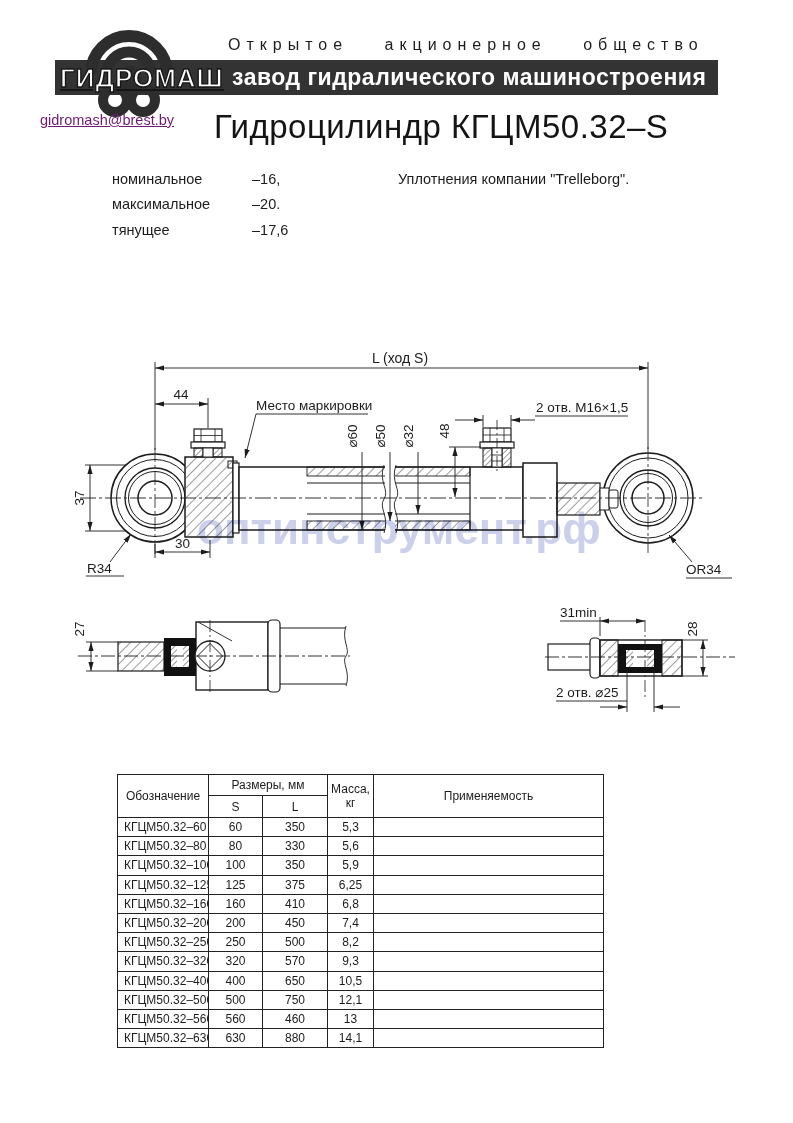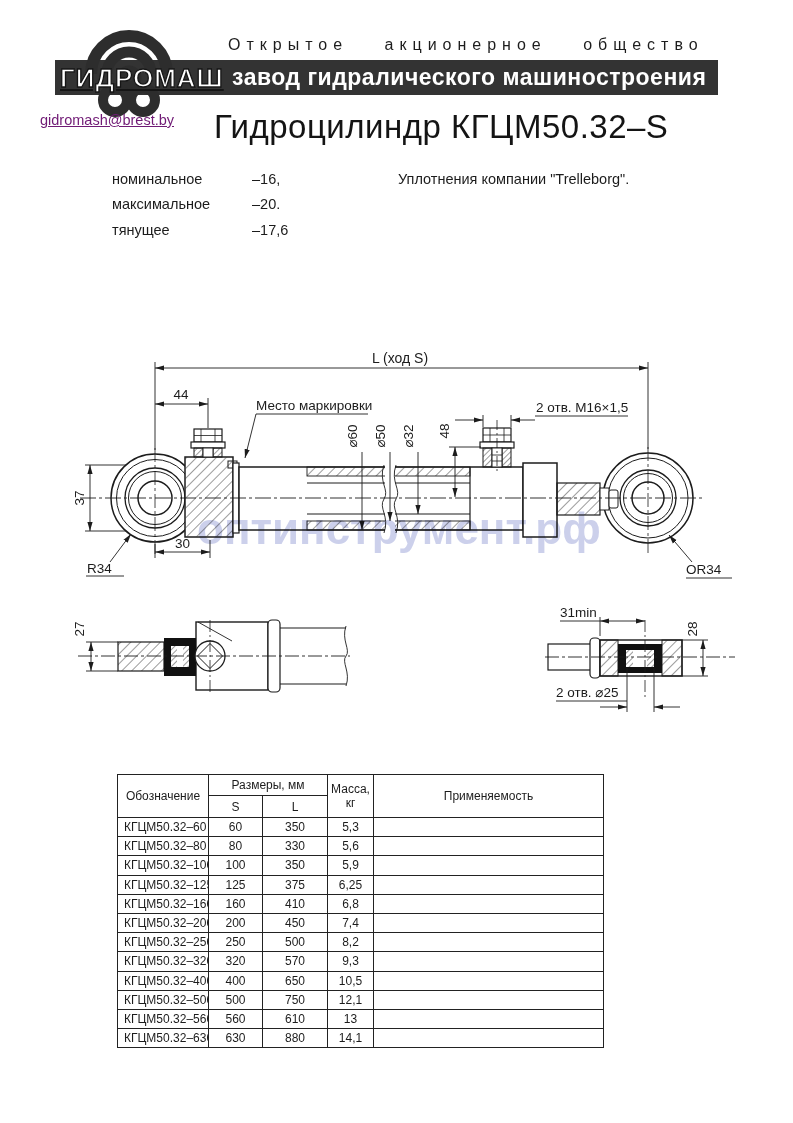--- a/index.html
+++ b/index.html
@@ -356,21 +356,21 @@
       <tr>
         <td class="c0">КГЦМ50.32–500</td>
         <td class="c1">500</td>
         <td class="c2">750</td>
         <td class="c3">12,1</td>
         <td class="c4"></td>
       </tr>
       <tr>
         <td class="c0">КГЦМ50.32–560</td>
         <td class="c1">560</td>
-        <td class="c2">610</td>
+        <td class="c2">460</td>
         <td class="c3">13</td>
         <td class="c4"></td>
       </tr>
       <tr>
         <td class="c0">КГЦМ50.32–630</td>
         <td class="c1">630</td>
         <td class="c2">880</td>
         <td class="c3">14,1</td>
         <td class="c4"></td>
       </tr>

